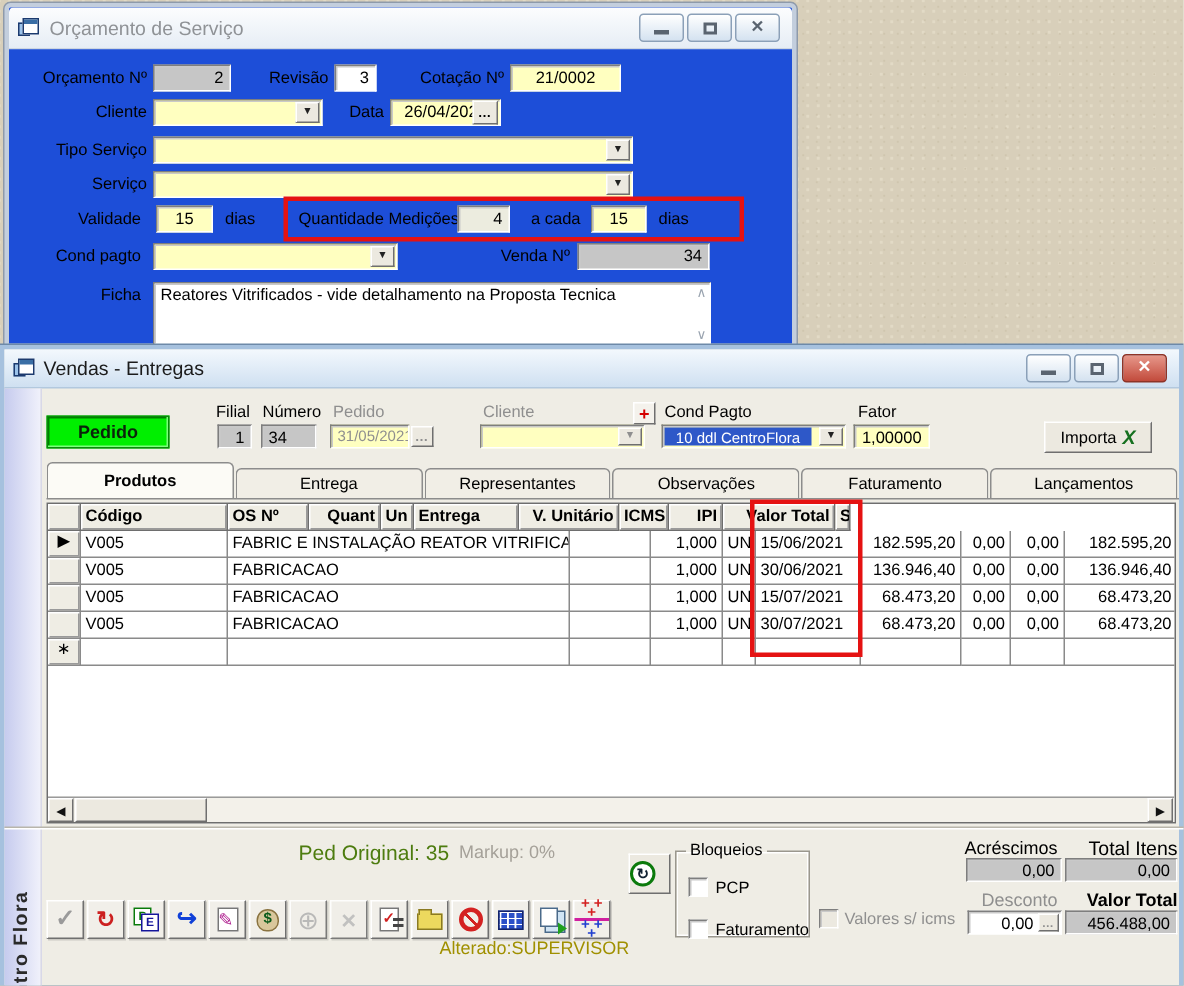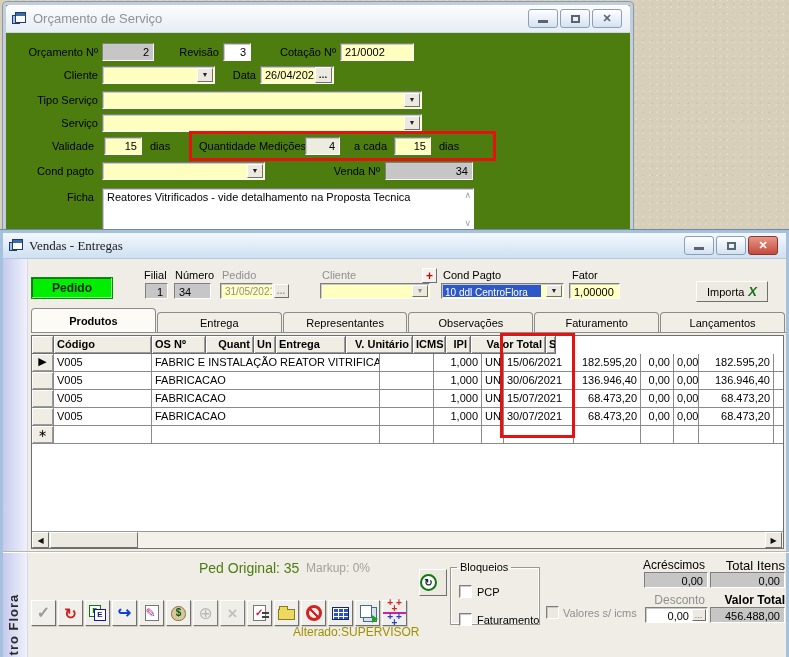--- a/index.html
+++ b/index.html
@@ -9,42 +9,42 @@
     background:#d8cfba;
     background-image:radial-gradient(#cfc5ae 1px, rgba(0,0,0,0) 1px),
                      radial-gradient(#e2dac6 1px, rgba(0,0,0,0) 1px);
     background-size:9px 9px, 7px 7px; background-position:0 0, 3px 4px;
     position:relative;
   }
   .abs { position:absolute; }
   .lbl { white-space:pre; }
   .r { text-align:right; }
   .sunken { background:#fff; border:1px solid; border-color:#7e7e7e #ffffff #ffffff #7e7e7e; box-shadow:inset 1px 1px 0 #c9c9c9; }
-  .yellow { background:#ffffc0; }
+  .yellow { background:#ffffc0;text-align:center; }
   .grayf  { background:#c6c6c6; }
   .palef  { background:#ececdf; }
   .field { padding:1px 4px; white-space:pre; overflow:hidden; font-size:11px; line-height:14px; }
   .raised { background:#ece9e0; border:1px solid; border-color:#ffffff #6f6f6f #6f6f6f #ffffff; }
   .dbtn { position:absolute; top:1px; bottom:1px; right:1px; width:16px; font-size:7px; color:#222;
           display:flex; align-items:center; justify-content:center; }
   .dots { font-weight:bold; letter-spacing:1px; font-size:9px; display:flex; align-items:center; justify-content:center; }
 
   
-  #budget-window { left:3px; top:2px; width:630px; height:230px;
-    background:#4d7c0f; border:3px solid #c3cedd; box-shadow:0 0 0 1px #8e9aaa; border-radius:4px 4px 0 0; }
+  #budget-window { left:3px; top:2px; width:528px; height:230px;
+    background:#1d4ed8; border:3px solid #c3cedd; box-shadow:0 0 0 1px #8e9aaa; border-radius:4px 4px 0 0; }
   #budget-title { left:0; top:0; right:0; height:28px;
     background:linear-gradient(#fcfdfe,#e6edf5); border-bottom:1px solid #ccd6e2;
     display:flex; align-items:center; border-radius:3px 3px 0 0; }
   #budget-title .ttl { color:#8f9296; font-size:13px; margin-left:6px; }
   #sales-window { left:0; top:230px; width:789px; height:427px;
     background:#efede5; border:3px solid #a6c1de; border-bottom:none; box-shadow:0 0 0 1px #6d89a8; }
   #sales-title { left:0; top:0; right:0; height:26px;
     background:linear-gradient(#f3f8fd,#cfe0f1); border-bottom:1px solid #b2c8de;
     display:flex; align-items:center; }
-  #sales-title .ttl { color:#1b1b1b; font-size:13px; margin-left:5px;font-family:Liberation Serif, serif; }
+  #sales-title .ttl { color:#1b1b1b; font-size:13px; margin-left:5px; }
   .winicon { width:15px; height:13px; position:relative; margin-left:6px; }
   .winicon .p1 { position:absolute; left:3px; top:0; width:11px; height:11px; background:#fff; border:1px solid #1c3a6e; }
   .winicon .p1::before { content:""; position:absolute; left:0; top:0; right:0; height:3px; background:#3a6ea5; }
   .winicon .p2 { position:absolute; left:0; top:3px; width:8px; height:9px; background:#9cc3ea; border:1px solid #1c3a6e; }
   .wbtns { margin-left:auto; display:flex; gap:2px; margin-right:8px; }
   .wbtn { width:30px; height:19px; border:1px solid #8ba0b8; border-radius:3px;
     background:linear-gradient(#ffffff,#d4e2f0); color:#5a6470; font-size:11px; font-weight:bold;
     display:flex; align-items:center; justify-content:center; line-height:1; }
   .wbtn.close-red { background:linear-gradient(#e7978a,#c24b3c); border-color:#8e3428; color:#fff; }
   .glyph-min { width:10px; height:3px; background:currentColor; display:block; margin-top:6px; }
@@ -71,21 +71,21 @@
 
   
   #gridwrap { position:absolute; left:28px; top:102px; width:753px; height:214px; background:#fff; border:1px solid #6e6e6e; overflow:hidden; }
   .grow { display:flex; height:18px; }
   #grid-head .gcell { background:#efede4; border-right:1px solid #6e6e6e; border-bottom:1px solid #6e6e6e;
     box-shadow:inset 1px 1px 0 #ffffff, inset -1px -1px 0 #9a9a9a;font-weight:bold; }
   .gcell { height:100%; padding:2px 3px; font-size:11px; line-height:13px; border-right:1px solid #8a8a8a; border-bottom:1px solid #8a8a8a; overflow:hidden; white-space:pre; }
   .gcell.sel { background:#efede4; box-shadow:inset 1px 1px 0 #ffffff, inset -1px -1px 0 #9a9a9a; text-align:center; padding:1px 0; }
   .c0{width:22px;flex:none}.c1{width:98px;flex:none}.c2{width:228px;flex:none}.c3{width:54px;flex:none}
   .c4{width:48px;flex:none}.c5{width:22px;flex:none}.c6{width:70px;flex:none}.c7{width:67px;flex:none}
-  .c8{width:33px;flex:none}.c9{width:25px;flex:none}.c10{width:75px;flex:none}.c11{width:10px;flex:none;border-right:none}
+  .c8{width:33px;flex:none}.c9{width:36px;flex:none}.c10{width:75px;flex:none}.c11{width:10px;flex:none;border-right:none}
   .num { text-align:right; }
   #hscroll { position:absolute; left:0; bottom:0; width:751px; height:17px; background:#f3f1ea; border-top:1px solid #9a9a9a; }
   .sbtn { position:absolute; top:0; width:17px; height:16px; font-size:8px; display:flex; align-items:center; justify-content:center; color:#111; }
   #hthumb { position:absolute; left:18px; top:0; width:88px; height:16px; }
 
   
   .fset { position:absolute; border:1px solid #9a978e; box-shadow:1px 1px 0 #fff inset, -1px -1px 0 #fff inset; }
   .fset legend { font-size:11px; padding:0 3px; margin-left:6px; }
   .cb { width:13px; height:13px; background:#fff; border:1px solid; border-color:#7e7e7e #fff #fff #7e7e7e; box-shadow:inset 1px 1px 0 #c9c9c9; display:inline-block; }
   .cb.dis { background:#ece9e0; }

